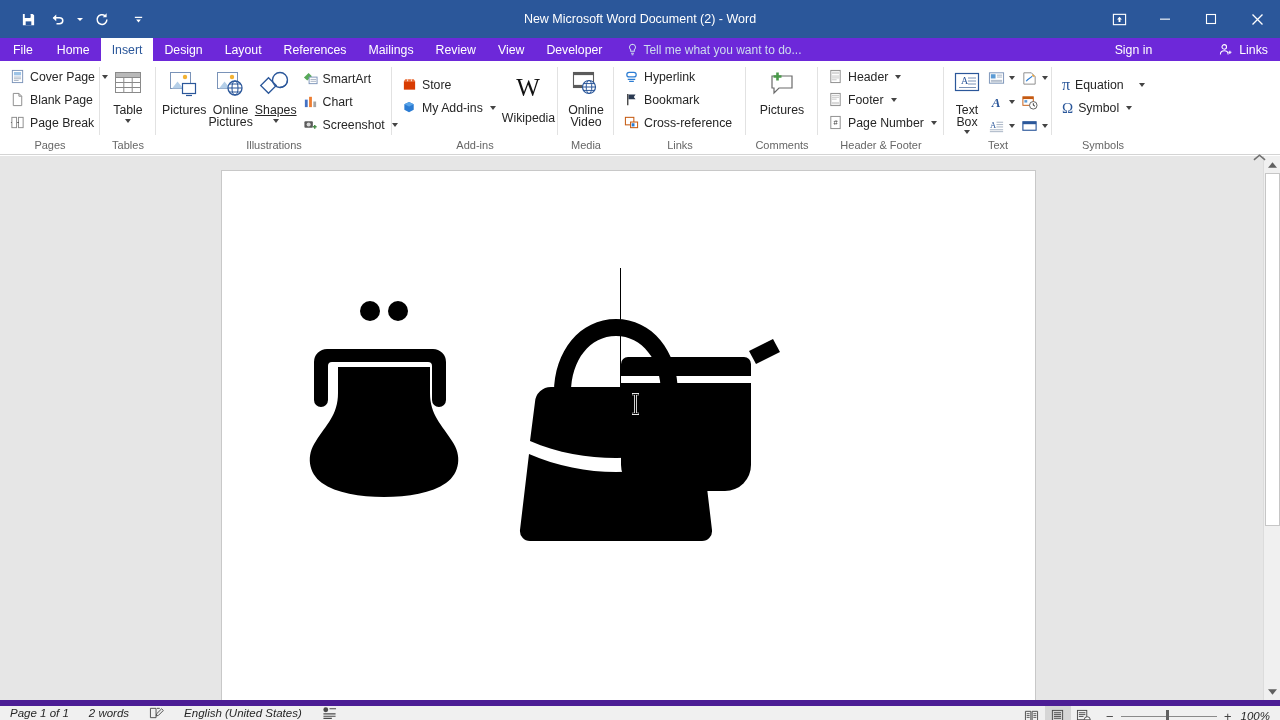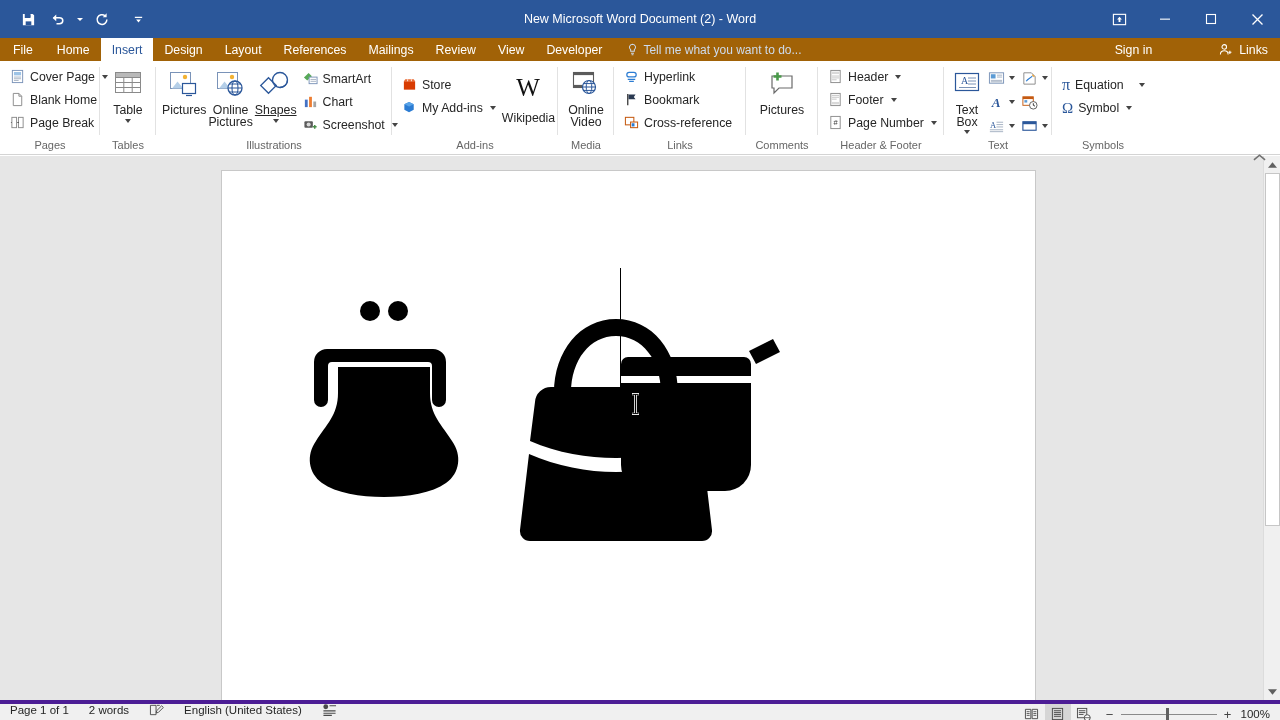--- a/index.html
+++ b/index.html
@@ -32,21 +32,21 @@
     display: flex; align-items: center; justify-content: center;
     color: #ffffff; font-size: 12.5px; pointer-events: none;
   }
   .winbtns { position:absolute; right:0; top:0; height:38px; display:flex; align-items:center; }
   .winbtn { width: 46px; height: 38px; display:flex;align-items:center;justify-content:center; color:#fff; }
   .ribbonopt { width: 46px; height: 38px; display:flex;align-items:center;justify-content:center; color:#fff; }
 
   
   .tabstrip {
     position: absolute; left: 0; top: 38px; width: 1280px; height: 23px;
-    background: #a16207; display: flex; align-items: flex-end;
+    background: #6d28d9; display: flex; align-items: flex-end;
   }
   .tab {
     height: 23px; padding: 0 11px; display:flex; align-items:center;
     color: #ffffff; font-size: 12.3px; white-space: nowrap;
   }
   .tab:first-child { padding: 0 13px; }
   .tab.active { background: #ffffff; color: #2b579a; }
   .tellme {
     display:flex; align-items:center; gap:5px; height:23px;
     color:#cddbee; font-size:12px; padding-left: 14px; white-space: nowrap;
@@ -130,22 +130,22 @@
   .sc-arrow.up { top: 0; }
   .sc-arrow.down { bottom: 0; }
   .sc-thumb {
     position:absolute; left:1px; top: 17px; width:15px; height: 353px; background:#ffffff;
     border:1px solid #c6c6c6;
   }
 
   
   .statusbar {
     position:absolute; left:0; bottom:0; width:1280px; height:20px;
-    background:#f0f0f0; border-top:4px solid #4c1d95;
-    display:flex; align-items:flex-end; font-size:11.5px; color:#262626;
+    background:#f0f0f0; border-top:6px solid #4c1d95;
+    display:flex; align-items:center; font-size:11.5px; color:#262626;font-style:italic;
   }
   .sb-item { padding: 0 10px; height:20px; display:flex; align-items:center; gap:5px; white-space:nowrap; }
   .sb-right { position:absolute; right:0; top:0; height:20px; display:flex; align-items:center; }
   .viewbtn { width:26px;height:20px; display:flex;align-items:center;justify-content:center; }
   .viewbtn.active { background:#d6d6d6; }
   .zoomslider { display:flex; align-items:center; gap:6px; padding: 0 8px; }
   .zs-track { position:relative; width:96px; height:20px; display:flex; align-items:center; }
   .zs-line { width:96px; height:1px; background:#8a8a8a; }
   .zs-knob { position:absolute; left:45px; top:4px; width:3px; height:12px; background:#606060; }
   .zs-sign { font-size:13px; color:#444; width:10px; text-align:center; }
@@ -256,21 +256,21 @@
                   <path stroke="#9aa8bb" stroke-width="0.9" d="M4.2 8.6h7.6M4.2 10.4h7.6M4.2 12.2h5"></path>
                 </svg>
               <span>Cover Page</span>
               <i class="inline-caret"></i>
             </div>
             <div class="sbtn">
               <svg width="15" height="15" viewBox="0 0 16 16">
                   <path d="M3.5 1.5h6l3 3v10h-9z" fill="#fff" stroke="#8a8a8a" stroke-width="1"></path>
                   <path d="M9.5 1.5v3h3" fill="none" stroke="#8a8a8a" stroke-width="1"></path>
                 </svg>
-              <span>Blank Home</span>
+              <span>Blank Page</span>
             </div>
             <div class="sbtn">
               <svg width="15" height="15" viewBox="0 0 16 16">
                   <rect x="2" y="2.5" width="5" height="11" fill="#fff" stroke="#8a8a8a" stroke-width="1"></rect>
                   <rect x="9" y="2.5" width="5" height="11" fill="#fff" stroke="#8a8a8a" stroke-width="1"></rect>
                   <path stroke="#4a4a4a" stroke-width="1.1" d="M7.8 8h1.6M1 8h.8"></path>
                 </svg>
               <span>Page Break</span>
             </div>
           </div>

